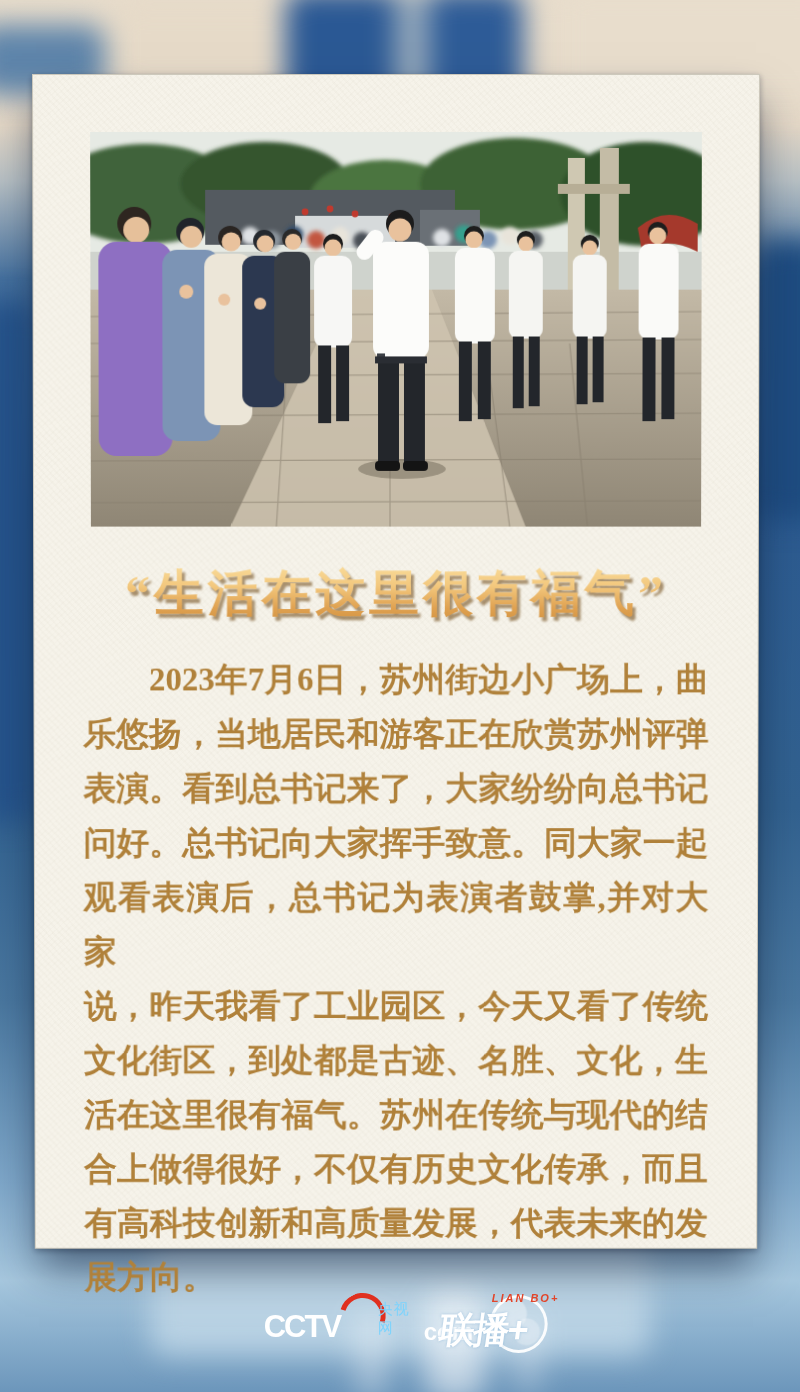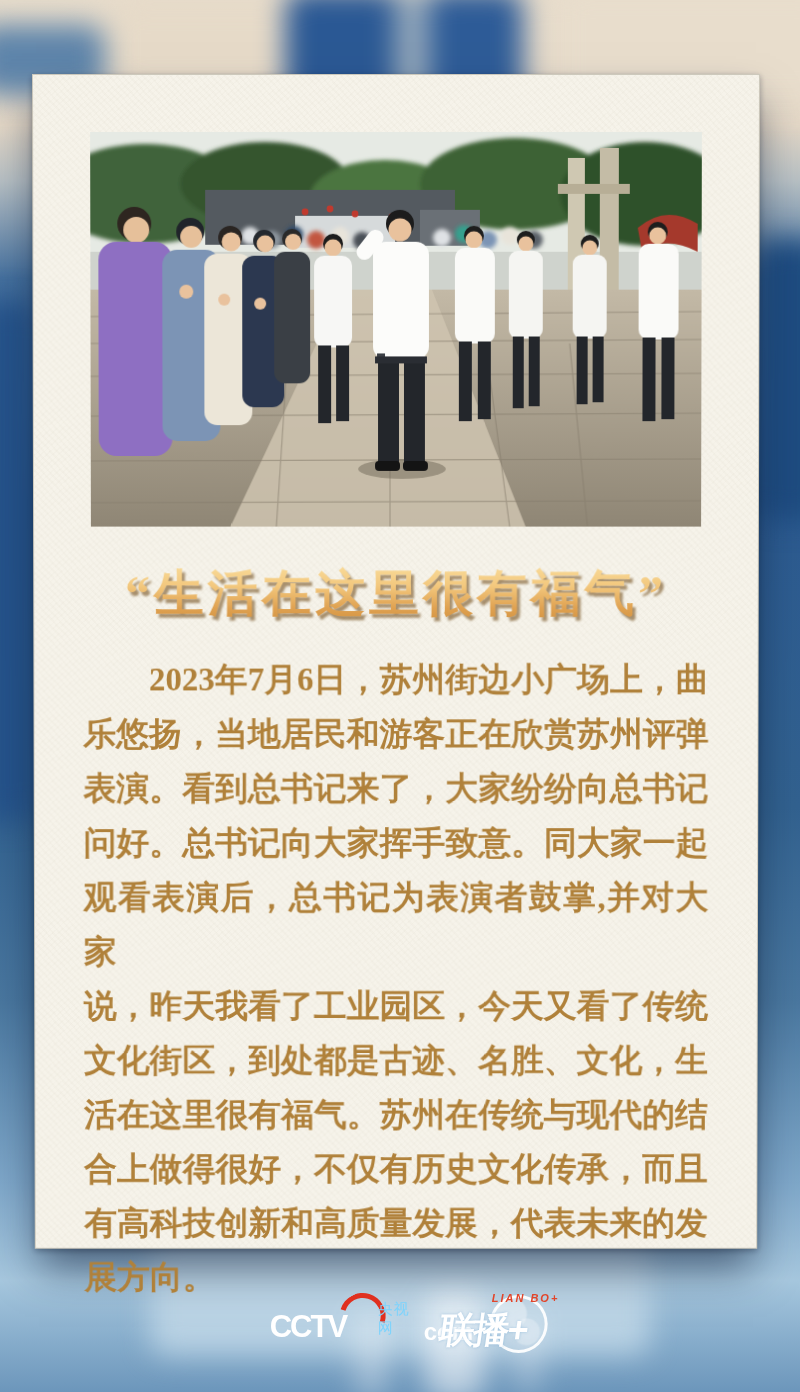--- a/index.html
+++ b/index.html
@@ -70,21 +70,21 @@
   .body-line:first-child{text-indent:2em;}
   .body-line:last-child{text-align-last:left;}
 
   
   .footer{
     position:absolute;left:50%;top:1292px;transform:translateX(-48%);
     display:flex;align-items:center;gap:18px;height:62px;
   }
   .cctv-logo{position:relative;width:158px;height:52px;color:#fff;}
   .cctv-letters{
-    position:absolute;left:6px;top:12px;font-size:31px;font-weight:700;
+    position:absolute;left:0;top:12px;font-size:31px;font-weight:700;
     letter-spacing:-2px;color:#fff;font-family:"Liberation Sans",sans-serif;
   }
   .cctv-swoosh{
     position:absolute;left:76px;top:-4px;width:36px;height:36px;border-radius:50%;
     border:5px solid transparent;border-top-color:#e0301f;border-right-color:#e0301f;
     transform:rotate(-28deg);
   }
   .cctv-cn{position:absolute;left:114px;top:3px;font-size:15px;letter-spacing:1px;color:#7dd3fc;}
   .cctv-com{position:absolute;left:112px;top:21px;font-size:24px;font-weight:700;color:#fff;letter-spacing:0px;margin-left:48px;}
 

